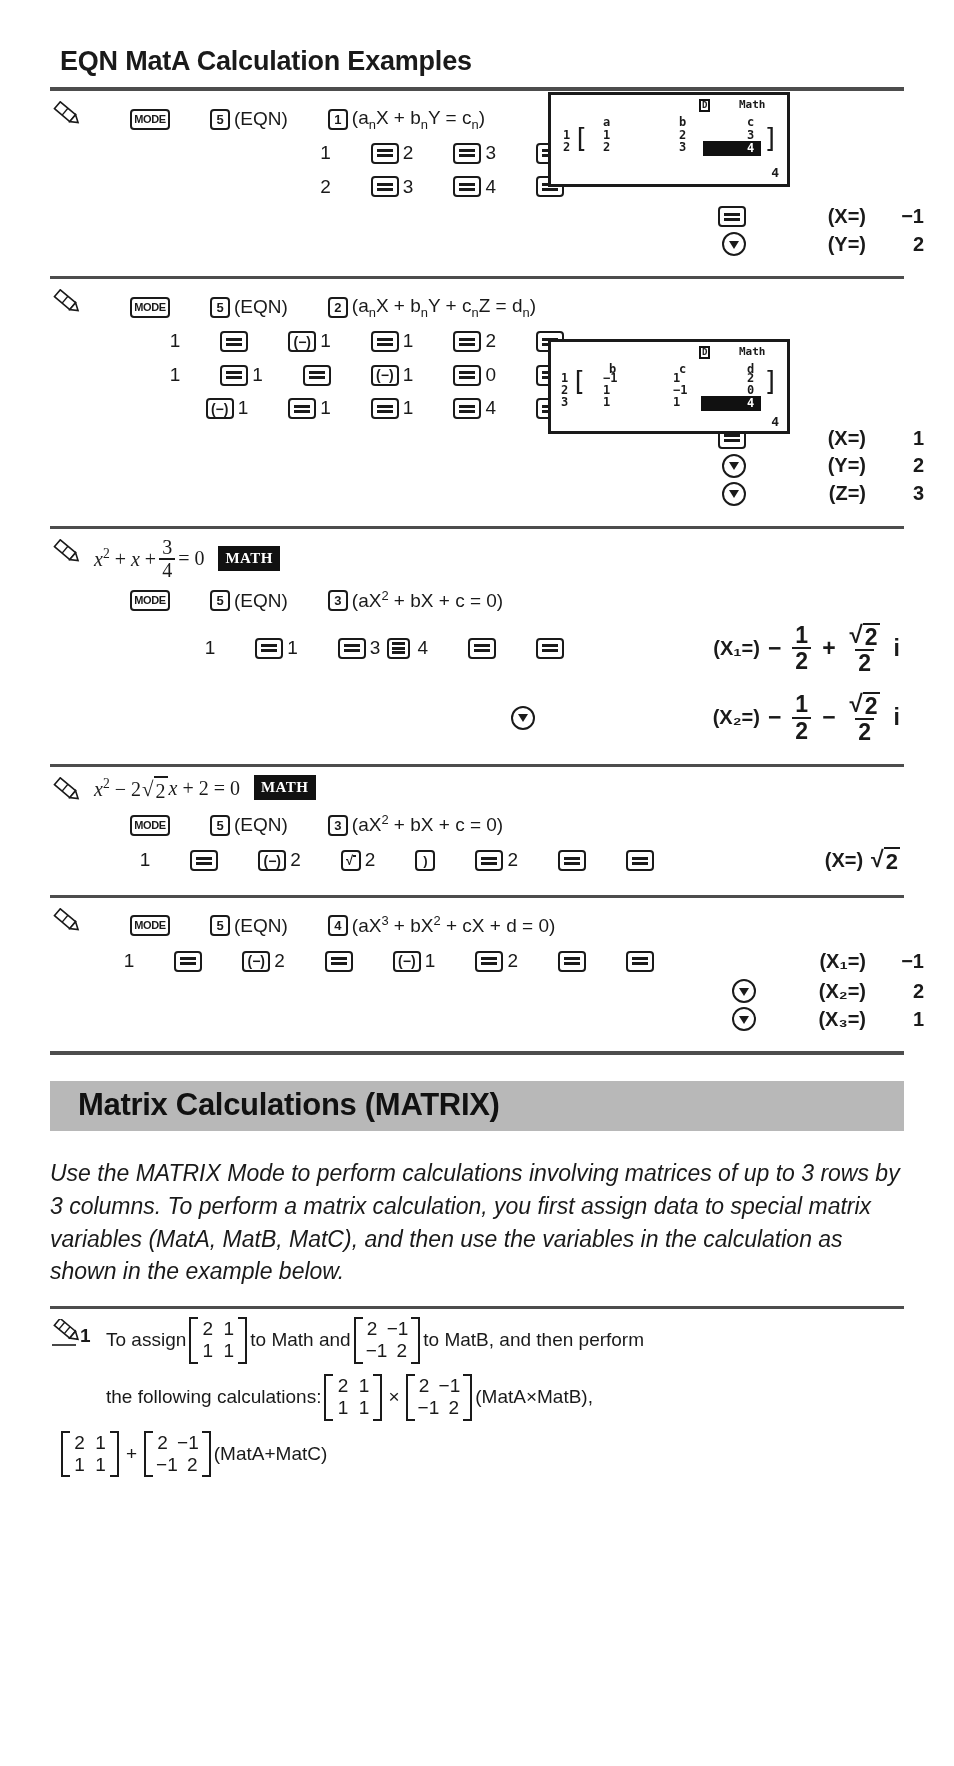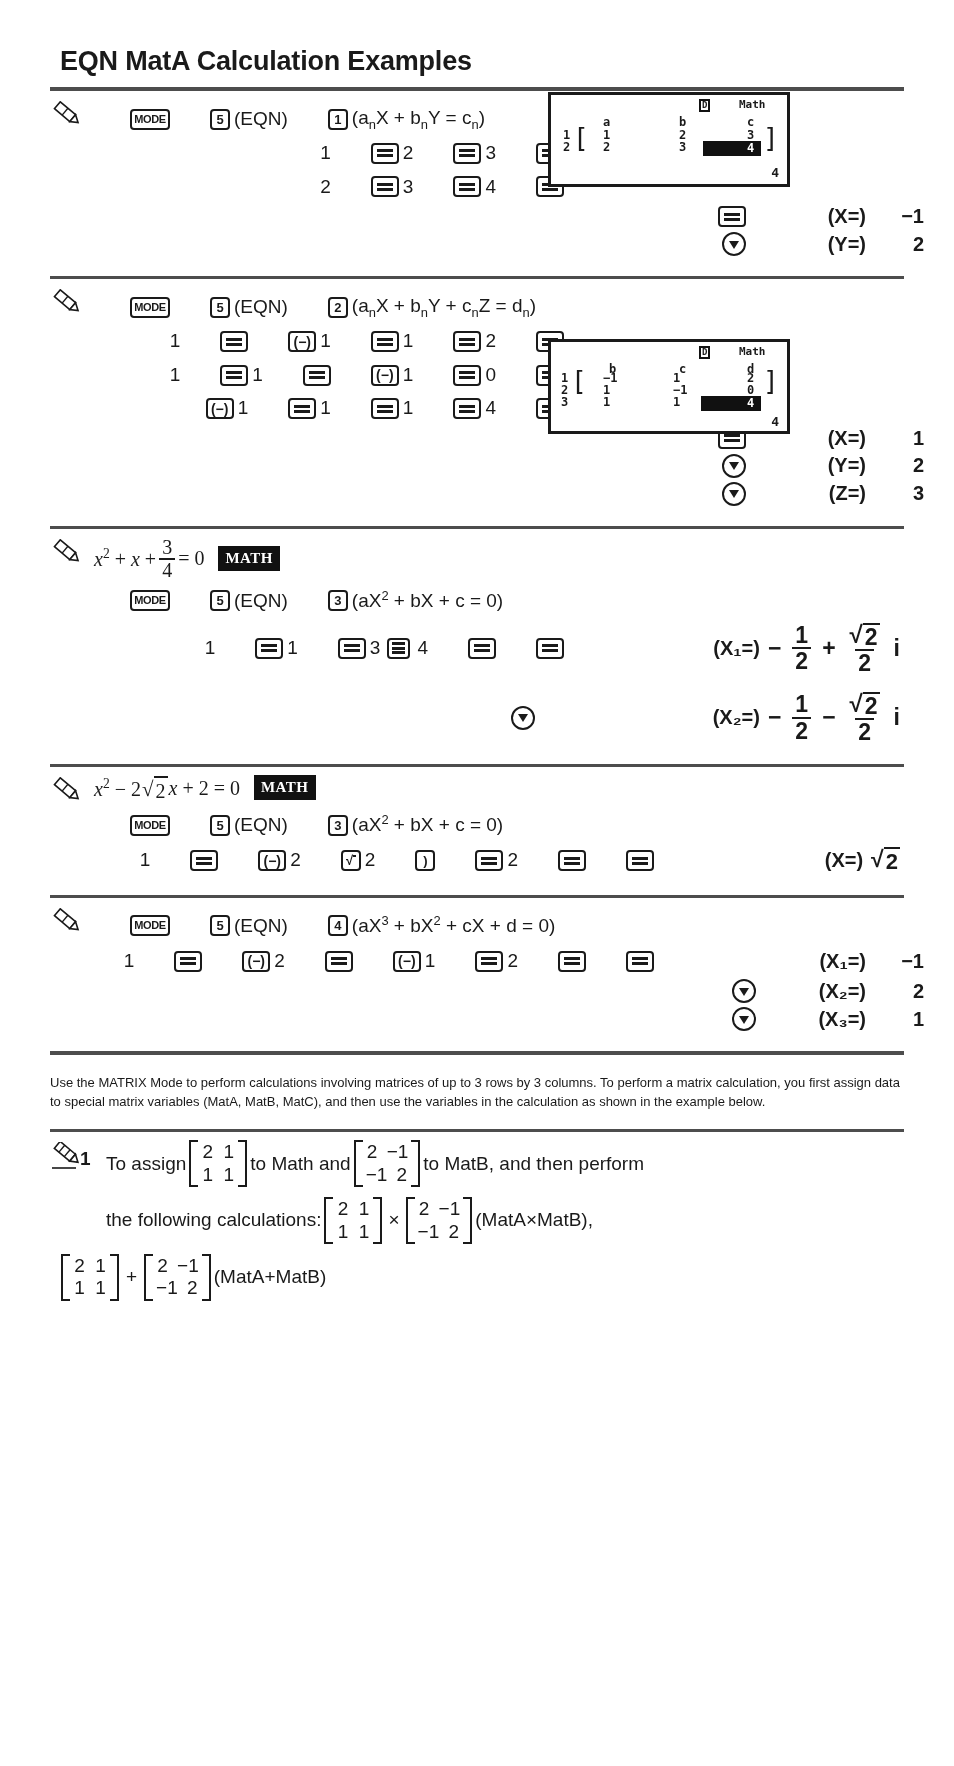--- a/index.html
+++ b/index.html
@@ -106,21 +106,21 @@
   }
   .lcd .colh { position:absolute; font-size:12px; font-weight:bold; }
   .lcd .stack { position:absolute; font-size:12px; font-weight:bold; line-height:1.0; }
   .lcd .stack div { height:12px; }
   .lcd .brk { position:absolute; font-size:26px; line-height:1; font-weight:300; }
   .lcd .inv { position:absolute; background:#111; }
   .lcd .cur { position:absolute; color:#fff; font-size:12px; font-weight:bold; line-height:1;}
   .lcd .bottomnum { position:absolute; font-size:13px; font-weight:bold; }
 
   
-  .para { font-size:13px; line-height:1.42; margin-top:19px; }
+  .para { font-size:23px; line-height:1.42; margin-top:26px;font-style:italic; }
 
   
   .mat { display:inline-flex; align-items:stretch; vertical-align:middle; margin:0 3px; }
   .mat .lb, .mat .rb { width:9px; position:relative; }
   .mat .lb:before, .mat .rb:before {
     content:""; position:absolute; top:0; bottom:0; width:2px; background:#1a1a1a;
   }
   .mat .lb:before { left:0; } .mat .rb:before { right:0; }
   .mat .lb:after, .mat .rb:after {
     content:""; position:absolute; left:0; right:0; height:2px; background:#1a1a1a;
@@ -717,20 +717,23 @@
             </span>
           <span class="reslabel" style="width:110px">(X₃=)</span>
           <span class="resval">1</span>
         </div>
       </div>
     </div>
   </div>
 
   <div class="rule"></div>
 
+  <div class="section-band">
+    <span class="band-text">Matrix Calculations (MATRIX)</span>
+  </div>
 
   <div class="para">Use the MATRIX Mode to perform calculations involving matrices of up to 3 rows by 3 columns. To perform a matrix calculation, you first assign data to special matrix variables (MatA, MatB, MatC), and then use the variables in the calculation as shown in the example below.</div>
 
   <div class="rule thin" style="margin-top:18px;"></div>
 
   <div class="example">
     <div style="display:flex; align-items:flex-start; gap:8px;">
       <div class="pencil" style="flex:0 0 48px; width:48px; display:flex; align-items:flex-start;">
         <svg width="34" height="28" viewBox="0 0 34 28">
           <g transform="rotate(40 17 13)">
@@ -873,20 +876,20 @@
               <span class="mrow">
                   <span>−1</span>
                   <span>2</span>
                 </span>
             </span>
             <span class="rb">
                 <span class="t"></span>
                 <span class="b"></span>
               </span>
           </span>
-          <span>(MatA+MatB)</span>
+          <span>(MatA+MatC)</span>
         </div>
 
       </div>
     </div>
   </div>
 
 </div>
 
 </body></html>

